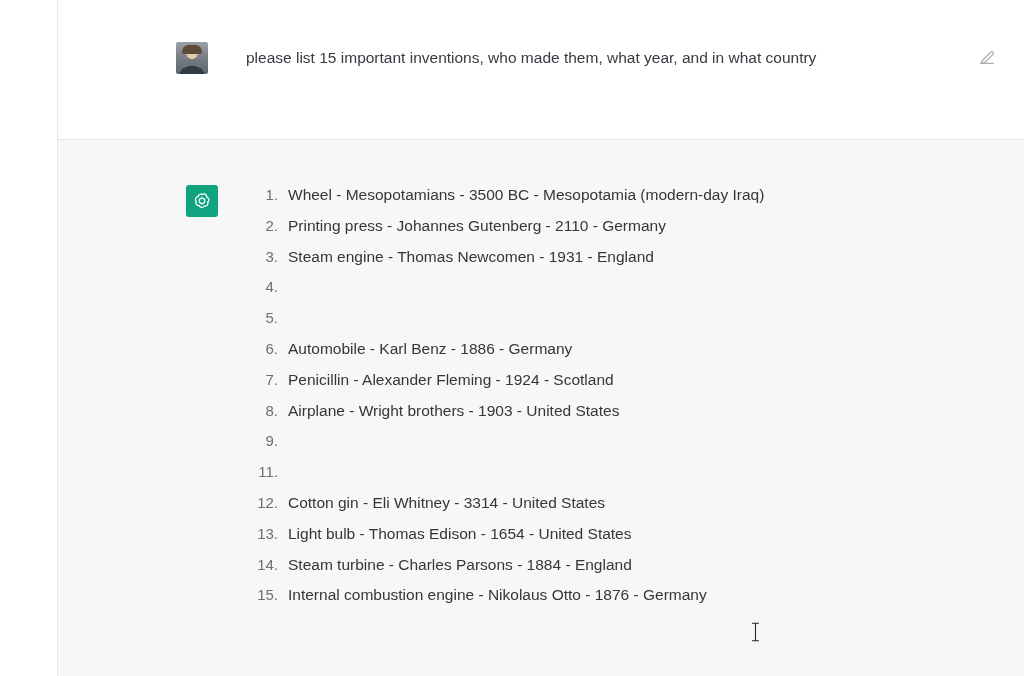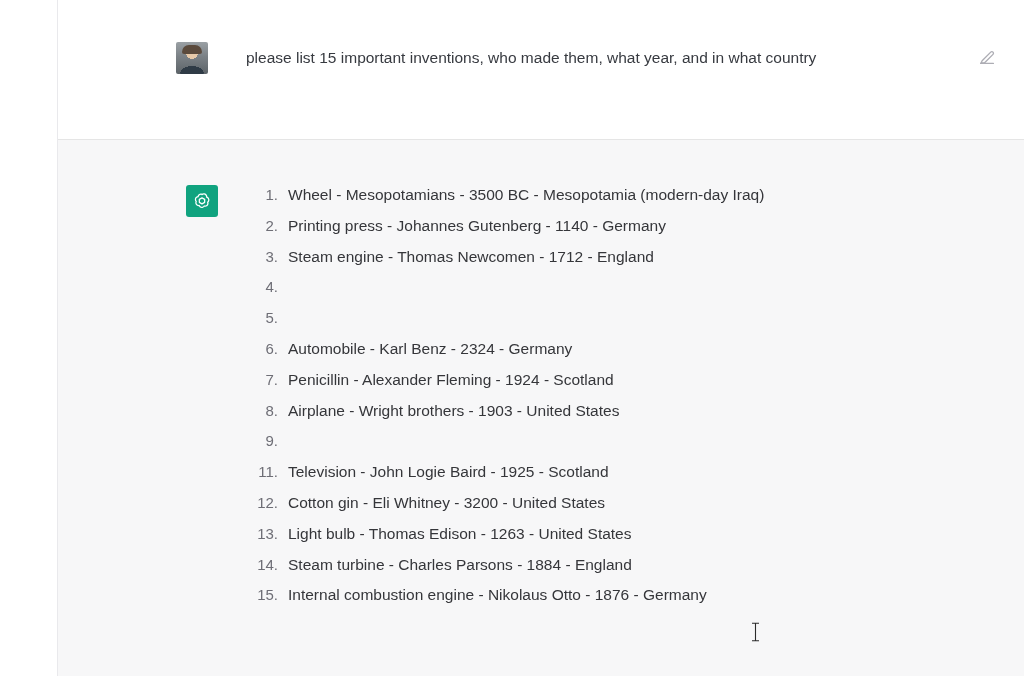--- a/index.html
+++ b/index.html
@@ -203,58 +203,57 @@
       </svg>
     </div>
 
     <ol class="answer-list">
       <li>
         <span class="num">1.</span>
         <span class="txt">Wheel - Mesopotamians - 3500 BC - Mesopotamia (modern-day Iraq)</span>
       </li>
       <li>
         <span class="num">2.</span>
-        <span class="txt">Printing press - Johannes Gutenberg - 1140 - Germany</span>
+        <span class="txt">Printing press - Johannes Gutenberg - 2110 - Germany</span>
       </li>
       <li>
         <span class="num">3.</span>
-        <span class="txt">Steam engine - Thomas Newcomen - 1712 - England</span>
+        <span class="txt">Steam engine - Thomas Newcomen - 1931 - England</span>
       </li>
       <li>
         <span class="num">4.</span>
       </li>
       <li>
         <span class="num">5.</span>
       </li>
       <li>
         <span class="num">6.</span>
-        <span class="txt">Automobile - Karl Benz - 2324 - Germany</span>
+        <span class="txt">Automobile - Karl Benz - 1886 - Germany</span>
       </li>
       <li>
         <span class="num">7.</span>
         <span class="txt">Penicillin - Alexander Fleming - 1924 - Scotland</span>
       </li>
       <li>
         <span class="num">8.</span>
         <span class="txt">Airplane - Wright brothers - 1903 - United States</span>
       </li>
       <li>
         <span class="num">9.</span>
       </li>
       <li>
         <span class="num">11.</span>
-        <span class="txt">Television - John Logie Baird - 1925 - Scotland</span>
       </li>
       <li>
         <span class="num">12.</span>
-        <span class="txt">Cotton gin - Eli Whitney - 3200 - United States</span>
+        <span class="txt">Cotton gin - Eli Whitney - 3314 - United States</span>
       </li>
       <li>
         <span class="num">13.</span>
-        <span class="txt">Light bulb - Thomas Edison - 1263 - United States</span>
+        <span class="txt">Light bulb - Thomas Edison - 1654 - United States</span>
       </li>
       <li>
         <span class="num">14.</span>
         <span class="txt">Steam turbine - Charles Parsons - 1884 - England</span>
       </li>
       <li>
         <span class="num">15.</span>
         <span class="txt">Internal combustion engine - Nikolaus Otto - 1876 - Germany</span>
       </li>
     </ol>

